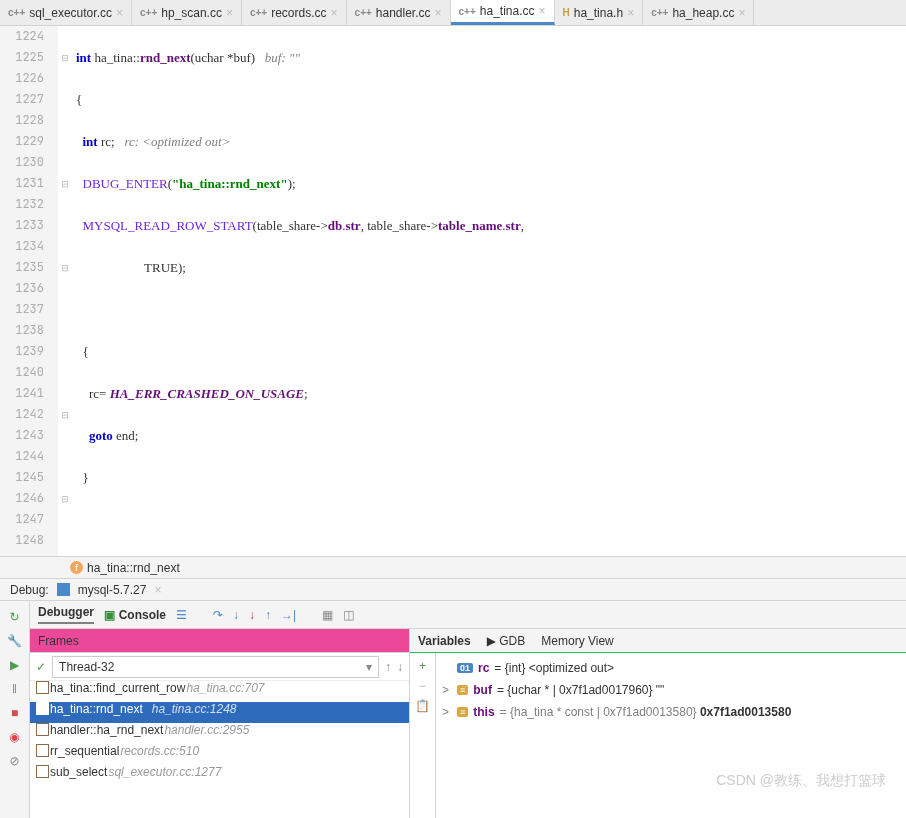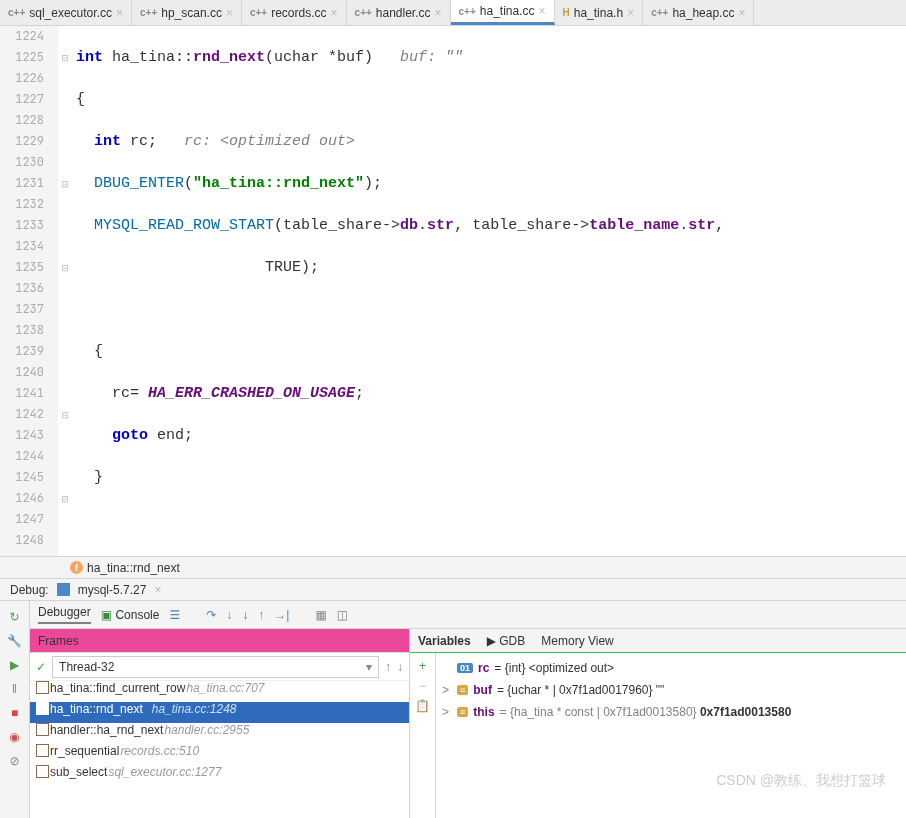--- a/index.html
+++ b/index.html
@@ -7,38 +7,38 @@
 .tabs { display: flex; background: #ececec; border-bottom: 1px solid #d4d4d4; height: 26px; }
 .tab { display: flex; align-items: center; padding: 0 8px; gap: 4px; border-right: 1px solid #d4d4d4; background: #ececec; cursor: pointer; font-size: 12px; }
 .tab.active { background: #fff; border-bottom: 3px solid #4a88c7; }
 .tab .icon { font-size: 10px; color: #8a8a8a; font-weight: bold; }
 .tab .close { color: #bbb; }
 .editor-area { display: flex; flex: 1; overflow: hidden; }
 .gutter { width: 58px; background: #f4f4f4; text-align: right; color: #adadad; font-family: "JetBrains Mono","Consolas",monospace; font-size: 12px; line-height: 21px; padding-right: 14px; user-select: none; }
 .gutter .line { height: 21px; }
 .fold-col { width: 14px; background: #fff; }
 .fold-col .fm { height: 21px; display: flex; align-items: center; justify-content: center; color: #b9b9b9; font-size: 9px; }
-.code { flex: 1; font-family: Liberation Mono, monospace; font-size: 15px; line-height: 21px; white-space: pre; overflow: hidden; }
+.code { flex: 1; font-family: Liberation Serif, serif; font-size: 13px; line-height: 21px; white-space: pre; overflow: hidden; }
 .code .cl { height: 21px; padding-left: 4px; }
 .kw { color: #0000cc; font-weight: bold; }
 .str { color: #008000; font-weight: bold; }
 .cm { color: #808080; font-style: italic; }
 .ident { color: #660e7a; font-weight: bold; }
 .const { color: #660e7a; font-weight: bold; font-style: italic; }
-.macro { color: #0369a1; }
+.macro { color: #6d28d9; }
 .breadcrumb { height: 22px; background: #f4f4f4; border-top: 1px solid #d4d4d4; display: flex; align-items: center; padding-left: 70px; gap: 4px; font-size: 12px; }
 .bc-icon { width: 13px; height: 13px; background: #f9a55b; border-radius: 50%; display: inline-flex; align-items: center; justify-content: center; color: #fff; font-size: 9px; font-weight: bold; }
 .debug-label { height: 22px; background: #f4f4f4; border-top: 1px solid #d4d4d4; display: flex; align-items: center; padding: 0 10px; gap: 8px; font-size: 12px; }
 .debug-icon { width: 13px; height: 13px; background: #4a88c7; display: inline-block; }
 .debug-panel { display: flex; border-top: 1px solid #d4d4d4; height: 218px; }
 .debug-toolbar-v { width: 30px; background: #f4f4f4; border-right: 1px solid #d4d4d4; display: flex; flex-direction: column; align-items: center; gap: 8px; padding-top: 8px; }
 .v-btn { width: 16px; height: 16px; display: flex; align-items: center; justify-content: center; cursor: pointer; }
 .debug-body { flex: 1; display: flex; flex-direction: column; }
 .debug-tabs { display: flex; align-items: center; gap: 10px; height: 28px; background: #f4f4f4; border-bottom: 1px solid #d4d4d4; padding: 0 8px; }
-.dtab { font-size: 12px; font-weight: normal; cursor: pointer; text-align: right; }
+.dtab { font-size: 12px; font-weight: bold; cursor: pointer; text-align: right; }
 .dtab.active { border-bottom: 2px solid #808080; padding-bottom: 3px; }
 .dtool { cursor: pointer; display: inline-flex; }
 .debug-content { display: flex; flex: 1; }
 .frames-panel { width: 380px; border-right: 1px solid #d4d4d4; display: flex; flex-direction: column; }
 .panel-header { height: 24px; background: #ec4899; padding: 0 8px; display: flex; align-items: center; border-bottom: 1px solid #d4d4d4; font-size: 12px; }
 .thread-row { display: flex; align-items: center; height: 28px; padding: 0 6px; gap: 6px; border-bottom: 1px solid #eee; }
 .thread-sel { flex: 1; border: 1px solid #ccc; height: 22px; display: flex; align-items: center; padding: 0 6px; font-size: 12px; }
 .frame-list { flex: 1; overflow: auto; }
 .frame { height: 21px; display: flex; align-items: flex-start; padding: 0 6px; gap: 1px; cursor: pointer; font-size: 12px; }
 .frame.sel { background: #2f6bbd; color: #fff; }

